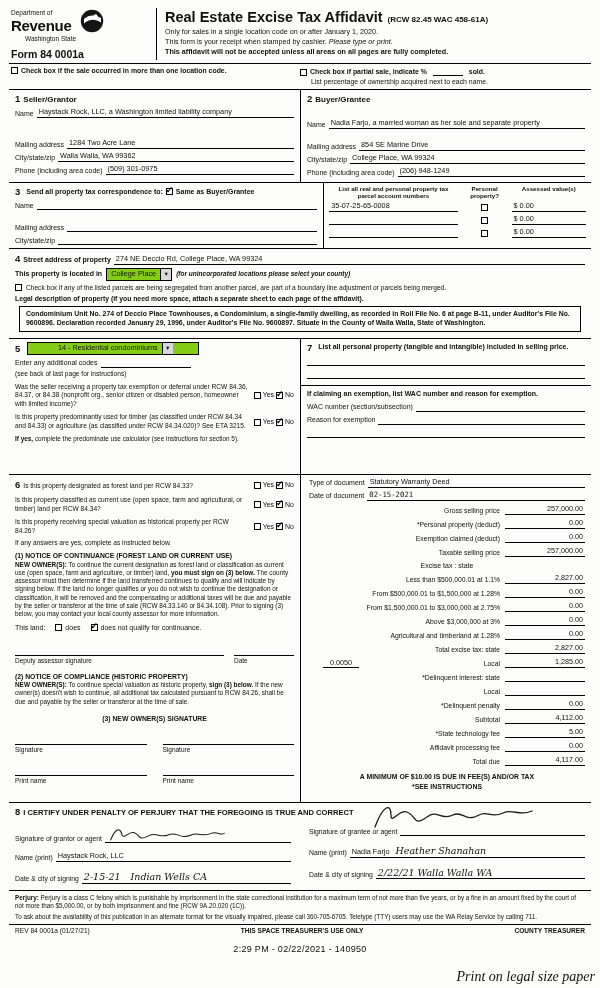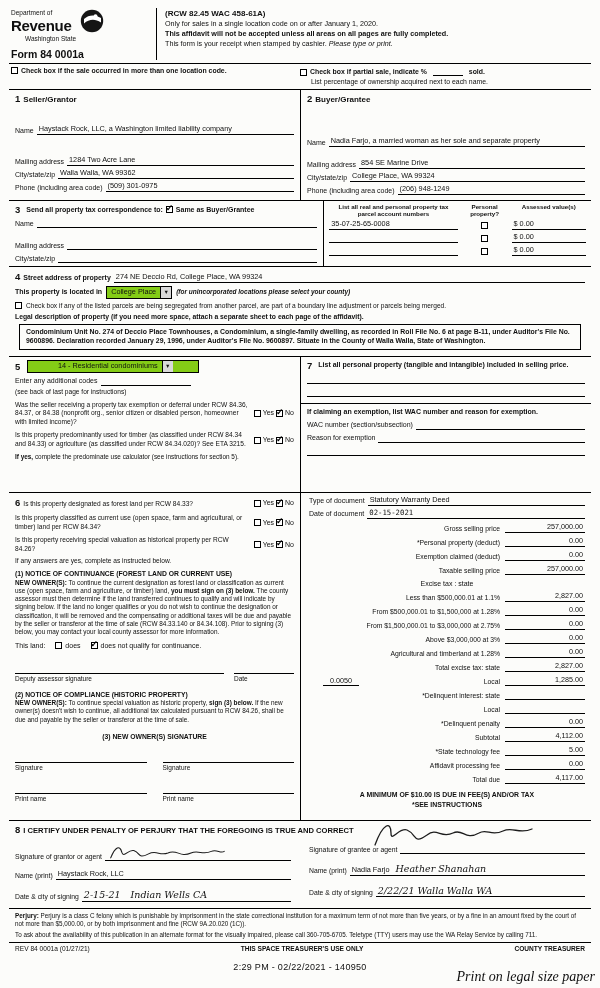--- a/index.html
+++ b/index.html
@@ -38,21 +38,21 @@
   
   .topchecks{display:flex;border-bottom:1px solid #000;padding:3px 2px;min-height:24px}
   .tc-left{width:50%;display:flex;gap:3px;align-items:flex-start;font-size:6.9px;font-weight:bold;padding-right:8px}
   .tc-right{width:50%;font-size:6.9px}
   .tc-line{display:flex;align-items:flex-end;gap:3px;font-weight:bold}
   .tc-note{margin-left:11px;margin-top:2px;font-weight:normal}
   
   .s12{display:flex;border-bottom:1px solid #000;min-height:90px}
   .col{width:50%;padding:3px 6px 5px}
   .col + .col{border-left:1px solid #000}
-  .sec-title{font-size:8px;font-weight:bold;margin-bottom:20px}
+  .sec-title{font-size:8px;font-weight:bold;margin-bottom:2px}
   
   .s3{display:flex;border-bottom:1px solid #000;min-height:66px}
   .s3-left{width:54%;padding:3px 6px}
   .s3-right{width:46%;border-left:1px solid #000;padding:2px 5px}
   .s3-heads{display:flex;font-weight:bold;font-size:6.2px;line-height:1.15;text-align:center}
   .s3c1{width:50%}.s3c2{width:21%}.s3c3{width:29%}
   .s3-row{display:flex;align-items:flex-end;margin-top:3px}
   .s3-row .pfill{width:50%;border-bottom:1px solid #000;min-height:10px;padding:0 2px}
   .s3-row .pcb{width:21%;text-align:center}
   .s3-row .vfill{width:29%;border-bottom:1px solid #000;min-height:10px;padding:0 2px;font-size:7.2px}
@@ -127,25 +127,26 @@
         <svg class="logo" viewBox="0 0 24 24">
           <circle cx="12" cy="12" r="11.2" fill="#151515"></circle>
           <path d="M4 10 C9 5.5 15 5.5 21 9 L21 13.5 C15 9.5 9 10 4 14.5 Z" fill="#fff"></path>
           <circle cx="15.5" cy="7.2" r="2" fill="#fff"></circle>
         </svg>
       </div>
       <div class="form-no">Form 84 0001a</div>
     </div>
     <div class="hdr-right">
       <div class="title-row">
+        <span class="title">Real Estate Excise Tax Affidavit</span>
         <span class="rcw">(RCW 82.45 WAC 458-61A)</span>
       </div>
       <div class="note">Only for sales in a single location code on or after January 1, 2020.</div>
+      <div class="note"><span>This form is your receipt when stamped by cashier.</span> <i class="it">Please type or print.</i></div>
       <div class="note"><b>This affidavit will not be accepted unless all areas on all pages are fully completed.</b></div>
-      <div class="note"><span>This form is your receipt when stamped by cashier.</span> <i class="it">Please type or print.</i></div>
     </div>
   </div>
 
   <div class="topchecks">
     <div class="tc-left">
       <span class="cb"></span>
       <span>Check box if the sale occurred in more than one location code.</span>
     </div>
     <div class="tc-right">
       <div class="tc-line">

